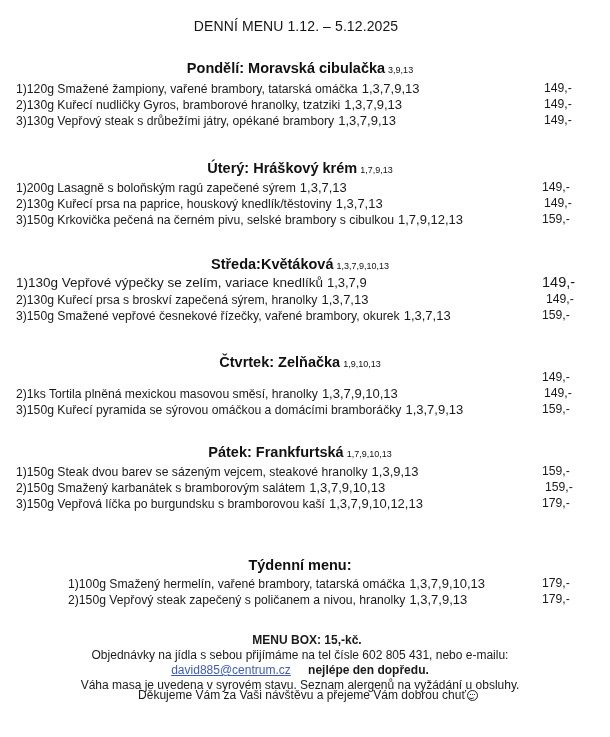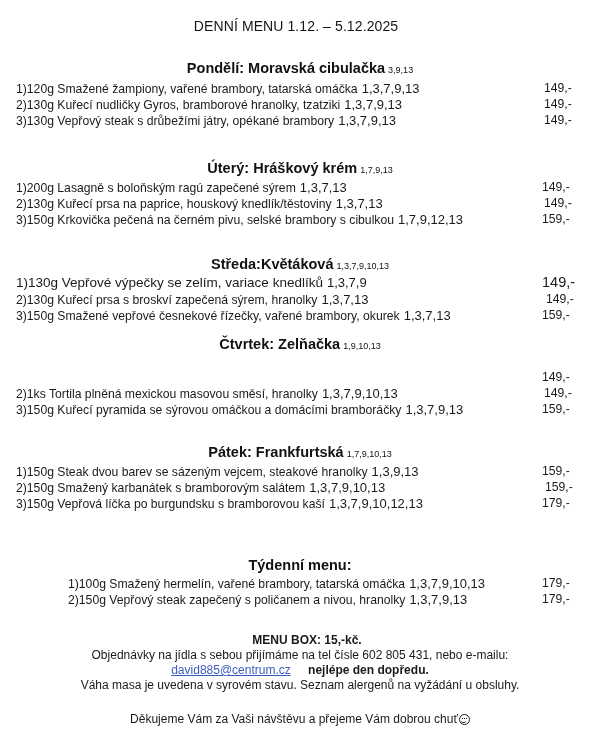--- a/index.html
+++ b/index.html
@@ -88,21 +88,21 @@
         <span class="dish"><span>2)130g  Kuřecí prsa s broskví zapečená  sýrem,  hranolky</span><span class="alg">1,3,7,13</span></span>
         <span class="price" style="left:530px;">149,-</span>
       </div>
     <div class="row" style="top:308px;">
         <span class="dish"><span>3)150g  Smažené  vepřové česnekové  řízečky,  vařené  brambory,  okurek</span><span class="alg">1,3,7,13</span></span>
         <span class="price" style="left:526px;">159,-</span>
       </div>
   </div>
 
   <div>
-    <div class="day-title" style="top:336px;"><span>Čtvrtek: Zelňačka</span><span class="alg">1,9,10,13</span></div>
+    <div class="day-title" style="top:354px;"><span>Čtvrtek: Zelňačka</span><span class="alg">1,9,10,13</span></div>
     <div class="row" style="top:370px;">
         <span class="price" style="left:526px;">149,-</span>
       </div>
     <div class="row" style="top:386px;">
         <span class="dish"><span>2)1ks Tortila plněná  mexickou masovou směsí,  hranolky</span><span class="alg">1,3,7,9,10,13</span></span>
         <span class="price" style="left:528px;">149,-</span>
       </div>
     <div class="row" style="top:402px;">
         <span class="dish"><span>3)150g  Kuřecí pyramida se sýrovou omáčkou a domácími bramboráčky</span><span class="alg">1,3,7,9,13</span></span>
         <span class="price" style="left:526px;">159,-</span>
@@ -135,15 +135,15 @@
         <span class="dish"><span>2)150g  Vepřový steak zapečený  s poličanem  a nivou,  hranolky</span><span class="alg">1,3,7,9,13</span></span>
         <span class="price" style="left:474px;">179,-</span>
       </div>
   </div>
 
   <div>
     <div class="footer" style="top:633px;"><b>MENU BOX: 15,-kč.</b></div>
     <div class="footer" style="top:648px;">Objednávky na jídla s sebou přijímáme na tel čísle 602 805 431, nebo e-mailu:</div>
     <div class="footer" style="top:663px;"><span class="email">david885@centrum.cz</span> <b>nejlépe den dopředu.</b></div>
     <div class="footer" style="top:678px;">Váha masa je uvedena v syrovém stavu. Seznam alergenů na vyžádání u obsluhy.</div>
-    <div class="footer" style="top:712px;"><span>Děkujeme Vám za Vaši návštěvu a přejeme Vám dobrou chuť</span><span class="smiley"></span></div>
+    <div class="footer" style="top:688px;padding-left:8px;"><span>Děkujeme Vám za Vaši návštěvu a přejeme Vám dobrou chuť</span><span class="smiley"></span></div>
   </div>
 </div>
 
 </body></html>

